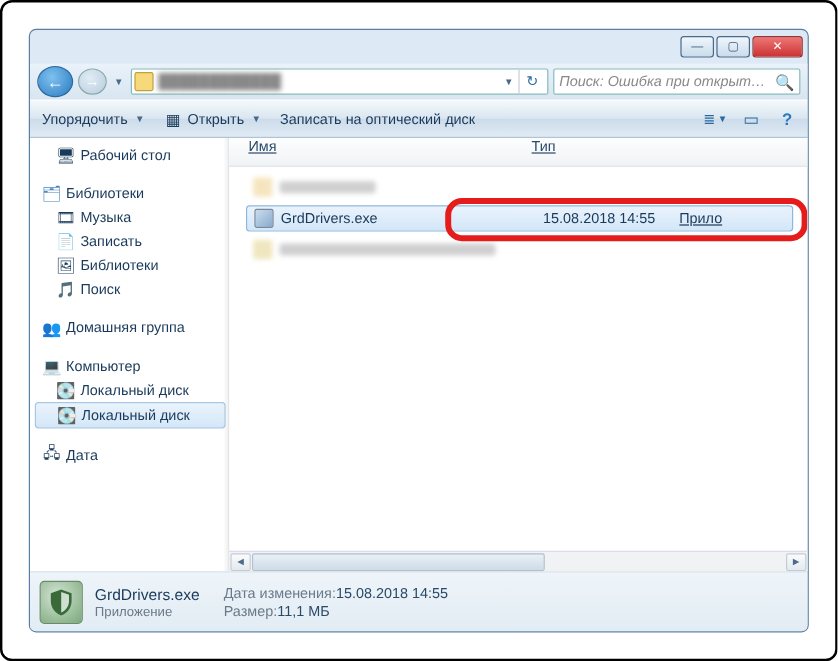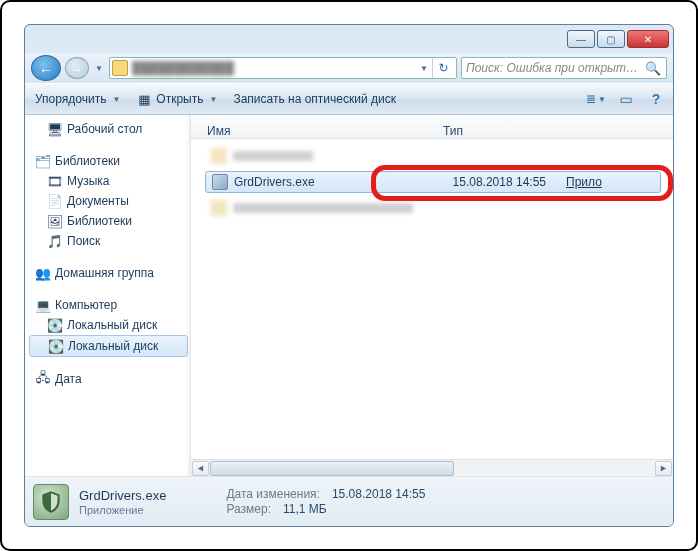--- a/index.html
+++ b/index.html
@@ -28,21 +28,21 @@
 .tb-icon { width: 22px; height: 22px; display: flex; align-items: center; justify-content: center; color: #2a6aa0; font-size: 14px; }
 .body { flex: 1; display: flex; background: #fff; overflow: hidden; }
 .sidebar { width: 166px; background: #fff; border-right: 1px solid #e0e6ea; overflow-y: auto; padding: 4px 0 4px 2px; position: relative; }
 .sidebar::after { content: ""; position: absolute; top: 0; right: 0; bottom: 0; width: 4px; background: linear-gradient(90deg, transparent, rgba(0,0,0,0.06)); }
 .side-item { display: flex; align-items: center; gap: 4px; padding: 2px 4px 2px 20px; color: #1a3a5a; white-space: nowrap; overflow:hidden; }
 .side-item.header { padding-left: 8px; font-weight: normal; }
 .side-item.selected { background: linear-gradient(180deg, #eaf3fc, #d4e7f8); border: 1px solid #a6c8e6; border-radius: 3px; margin: 0 2px; padding-left: 18px; }
 .side-group-gap { height: 12px; }
 .si { width: 16px; height: 16px; display: inline-flex; align-items: center; justify-content: center; font-size: 13px; }
 .content { flex: 1; display: flex; flex-direction: column; position: relative; }
-.col-headers { height: 24px; background: linear-gradient(180deg, #fdfdfe, #f0f3f6); border-bottom: 1px solid #dbe2e8; display: flex; align-items: flex-end; color: #2a4a6a; padding: 0 8px; }
+.col-headers { height: 24px; background: linear-gradient(180deg, #fdfdfe, #f0f3f6); border-bottom: 1px solid #dbe2e8; display: flex; align-items: flex-start; color: #2a4a6a; padding: 0 8px; text-decoration: underline; }
 .col-name { width: 244px; padding-left: 8px; }
 .col-date { width: 120px; }
 .col-type { flex: 1; }
 .filelist { flex: 1; position: relative; padding: 6px 8px 6px 8px; overflow: hidden; }
 .blur-row { height: 18px; margin: 2px 0 6px 12px; display:flex; align-items:center; gap:6px; opacity:.4; filter: blur(2px); }
 .blur-row .bi { width:16px;height:16px;background:#e8c060;border-radius:2px; }
 .blur-row .bt { width: 80px; height:10px; background:#888; border-radius:2px; }
 .file-row { display: flex; align-items: center; padding: 2px 6px; margin: 0 4px 0 6px; background: linear-gradient(180deg, #eaf3fc, #d3e6f8); border: 1px solid #8bb8de; border-radius: 3px; height: 22px; color:#1a3a5a; position: relative; }
 .file-row .fi { width:16px;height:16px; background: linear-gradient(135deg,#cde,#8ac); border:1px solid #789; border-radius:2px; margin-right:6px; }
 .file-row .fname { width: 212px; }
@@ -53,21 +53,21 @@
 .hs-btn { width:17px;height:15px;background:linear-gradient(180deg,#fafbfc,#e4e9ee);border:1px solid #c3cdd6;display:flex;align-items:center;justify-content:center;font-size:9px;color:#4a6a8a;border-radius:2px;margin:0 1px; }
 .hs-track { flex:1; position:relative; height:15px; }
 .hs-thumb { position:absolute; left:0; width:55%; height:15px; background:linear-gradient(180deg,#eaf0f6,#cfdbe6);border:1px solid #b0c0cf;border-radius:2px; }
 .details { height: 50px; border-top: 1px solid #dfe6ec; background: linear-gradient(180deg, #eef4f9, #e2ecf4); display: flex; align-items: center; padding: 4px 8px; gap: 10px; }
 .details .big-icon { width: 36px; height: 36px; background: radial-gradient(circle at 40% 35%, #d4e4d4, #7aa87a); border: 1px solid #6a8a6a; border-radius: 4px; display:flex;align-items:center;justify-content:center; }
 .details .big-icon svg { width:26px;height:26px; }
 .details .dtext { display: flex; flex-direction: column; gap: 1px; }
 .details .dtitle { color: #1a3a5a; font-size: 13px; }
 .details .dsub { color: #6a7a8a; font-size: 11px; }
 .details .dmeta { display:flex; flex-direction:column; gap:1px; margin-left: 10px; }
-.details .dmeta-row { display:flex; gap:12px; font-size:11px;margin-left:40px; }
+.details .dmeta-row { display:flex; gap:0; font-size:11px; }
 .details .dmeta-label { color:#6a7a8a; }
 .details .dmeta-val { color:#2a4a6a; }
 </style>
 </head>
 <body>
 
 <div class="outer-border">
 <div class="window">
 
   <div class="titlebar">
@@ -126,21 +126,21 @@
       <div class="side-item header">
             <span class="si" style="color:#4a8ac0;">🗂</span>
             <span>Библиотеки</span>
           </div>
       <div class="side-item">
             <span class="si">🎞</span>
             <span>Музыка</span>
           </div>
       <div class="side-item">
             <span class="si">📄</span>
-            <span>Документы</span>
+            <span>Записать</span>
           </div>
       <div class="side-item">
             <span class="si">🖼</span>
             <span>Библиотеки</span>
           </div>
       <div class="side-item">
             <span class="si">🎵</span>
             <span>Поиск</span>
           </div>
       <div class="side-group-gap"></div>

